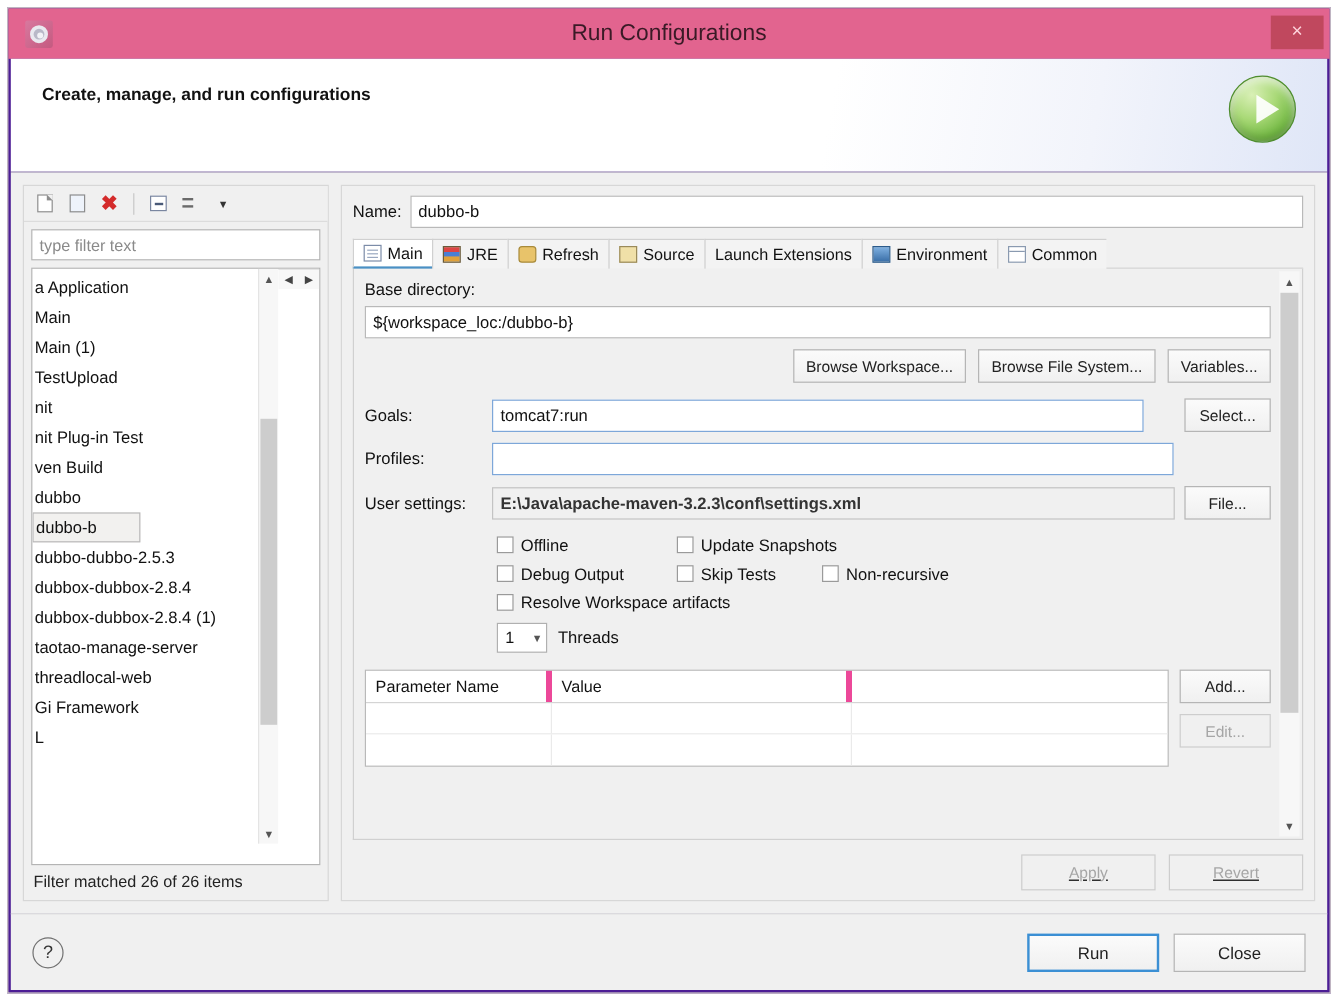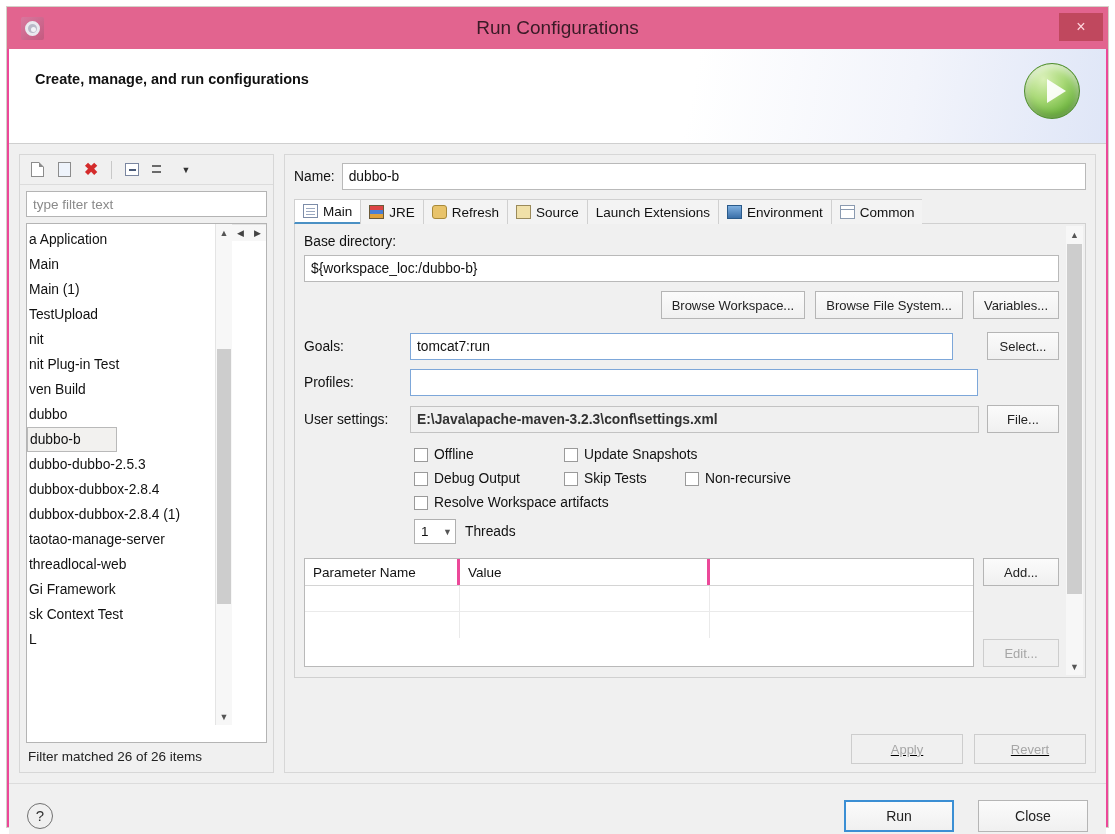--- a/index.html
+++ b/index.html
@@ -7,21 +7,21 @@
     margin: 0; padding: 0;
     width: 1115px; height: 834px;
     background: #ffffff;
     font-family: "Liberation Sans", sans-serif;
     overflow: hidden;
   }
   .window {
     position: absolute;
     left: 6px; top: 6px;
     width: 1103px; height: 822px;
-    background: #ec4899;
+    background: #4c1d95;
     border: 1px solid #d4d0c8;
     display: flex; flex-direction: column;
   }
   
   .titlebar {
     height: 42px;
     position: relative;
     flex: 0 0 auto;
     background: #e2648f;
   }
@@ -254,29 +254,29 @@
   .text-input.focus { border-color: #7da7d9; }
   .text-input.readonly { background: #f0f0f0; border-color: #c3c3c3; color: #333; }
   .btn {
     height: 28px; padding: 0 10px;
     background: linear-gradient(#fbfbfb,#f0f0f0);
     border: 1px solid #b5b5b5;
     font-size: 13px; color: #222;
     display: inline-flex; align-items: center; justify-content: center;
     cursor: pointer; white-space: nowrap;
   }
-  .btn.disabled { color: #a6a6a6; background: #f0f0f0; border-color: #cdcdcd; cursor: default; margin-top: 44px; }
+  .btn.disabled { color: #a6a6a6; background: #f0f0f0; border-color: #cdcdcd; cursor: default; }
   .btn.default { border: 2px solid #3b8fd4; }
   .row-btns { display: flex; justify-content: flex-end; gap: 10px; margin-top: 9px; }
   .field-row { display: flex; align-items: center; gap: 8px; margin-top: 9px; }
   .field-row .lbl { width: 98px; }
   .cbx-area { margin-top: 14px; padding-left: 110px; }
   .cbx-line { display: flex; align-items: center; margin-bottom: 9px; }
   .cbx {
-    display: flex; align-items: flex-end; gap: 6px; cursor: pointer;
+    display: flex; align-items: flex-start; gap: 6px; cursor: pointer;
     font-size: 13.8px; color: #111;
   }
   .cbx .box {
     width: 14px; height: 14px; border: 1px solid #9a9a9a; background: #fff;
   }
   .threads-row { display: flex; align-items: center; gap: 9px; padding-left: 110px; margin-top: 4px; }
   .combo {
     width: 42px; height: 25px;
     border: 1px solid #b0b0b0; background: #fff;
     display: flex; align-items: center; justify-content: space-between;
@@ -284,21 +284,21 @@
   }
   .combo .chev { font-size: 9px; color: #555; }
   .table-area { display: flex; gap: 9px; margin-top: 14px; }
   .table {
     flex: 1 1 auto; border: 1px solid #b9b9b9; background: #fff;
   }
   .thead { display: flex; height: 27px; border-bottom: 1px solid #d4d4d4; }
   .th {
     font-size: 13.5px; color: #111;
     display: flex; align-items: center; padding-left: 8px;
-    border-right: 3px solid #ec4899;
+    border-right: 5px solid #ec4899;
   }
   .th.c1 { width: 155px; }
   .th.c2 { width: 250px; }
   .th.c3 { flex: 1 1 auto; border-right: none; }
   .trow { display:flex; height: 26px; border-bottom: 1px solid #eaeaea; }
   .td { border-right: 1px solid #eaeaea; }
   .td.c1 { width: 155px; } .td.c2 { width: 250px; } .td.c3 { flex:1 1 auto; border-right:none; }
   .table-btns { display: flex; flex-direction: column; gap: 9px; width: 76px; }
   .footer-apply { display:flex; justify-content:flex-end; gap: 11px; margin-top: 12px; text-decoration: underline; }
   
@@ -311,21 +311,21 @@
     display: flex; align-items: center;
     padding: 0 18px;
     position: relative;
   }
   .help-icon {
     width: 26px; height: 26px; border-radius: 50%;
     border: 1px solid #707070; color: #333;
     display: flex; align-items: center; justify-content: center;
     font-size: 15px; cursor: pointer;
   }
-  .bottom-btns { margin-left: auto; display: flex; gap: 24px; }
+  .bottom-btns { margin-left: auto; display: flex; gap: 12px; }
   .bottom-btns .btn { width: 110px; height: 32px; font-size: 14px; }
   
   .ico { display:inline-block; width:16px; height:16px; position:relative; }
   .ico-doc { width:13px; height:15px; background:#fff; border:1px solid #8c8c8c; }
   .ico-doc::after{content:"";position:absolute;right:-1px;top:-1px;border-width:0 5px 5px 0;border-style:solid;border-color:#8c8c8c #f0f0f0;}
   .ico-copy { width:13px; height:15px; background:#eef3fb; border:1px solid #8c8c8c; }
   .ico-x { color:#d42b2b; font-size:17px; font-weight:bold; line-height:16px; }
   .ico-collapse { width:14px;height:13px;border:1px solid #7a86a0;background:#fff; }
   .ico-collapse::after{content:"";position:absolute;left:3px;top:5px;width:7px;height:2px;background:#4a5a78;}
   .ico-filter { width:14px;height:13px; position:relative; }
@@ -402,21 +402,20 @@
               <div class="list-item"><span>​nit Plug-in Test</span></div>
               <div class="list-item"><span>​ven Build</span></div>
               <div class="list-item"><span>dubbo</span></div>
               <div class="list-item selected"><span>dubbo-b</span></div>
               <div class="list-item"><span>dubbo-dubbo-2.5.3</span></div>
               <div class="list-item"><span>dubbox-dubbox-2.8.4</span></div>
               <div class="list-item"><span>dubbox-dubbox-2.8.4 (1)</span></div>
               <div class="list-item"><span>taotao-manage-server</span></div>
               <div class="list-item"><span>threadlocal-web</span></div>
               <div class="list-item"><span>Gi Framework</span></div>
-              <div class="list-item"><span>​sk Context Test</span></div>
               <div class="list-item"><span>L</span></div>
             </div>
           <div class="vscroll">
             <div class="arrow-up">▲</div>
             <div class="thumb" style="top:125px;height:255px;"></div>
             <div class="arrow-dn" style="position:absolute;bottom:0;left:0;right:0;">▼</div>
           </div>
         </div>
         <div class="hscroll">
           <div class="arrow-l">◀</div>

